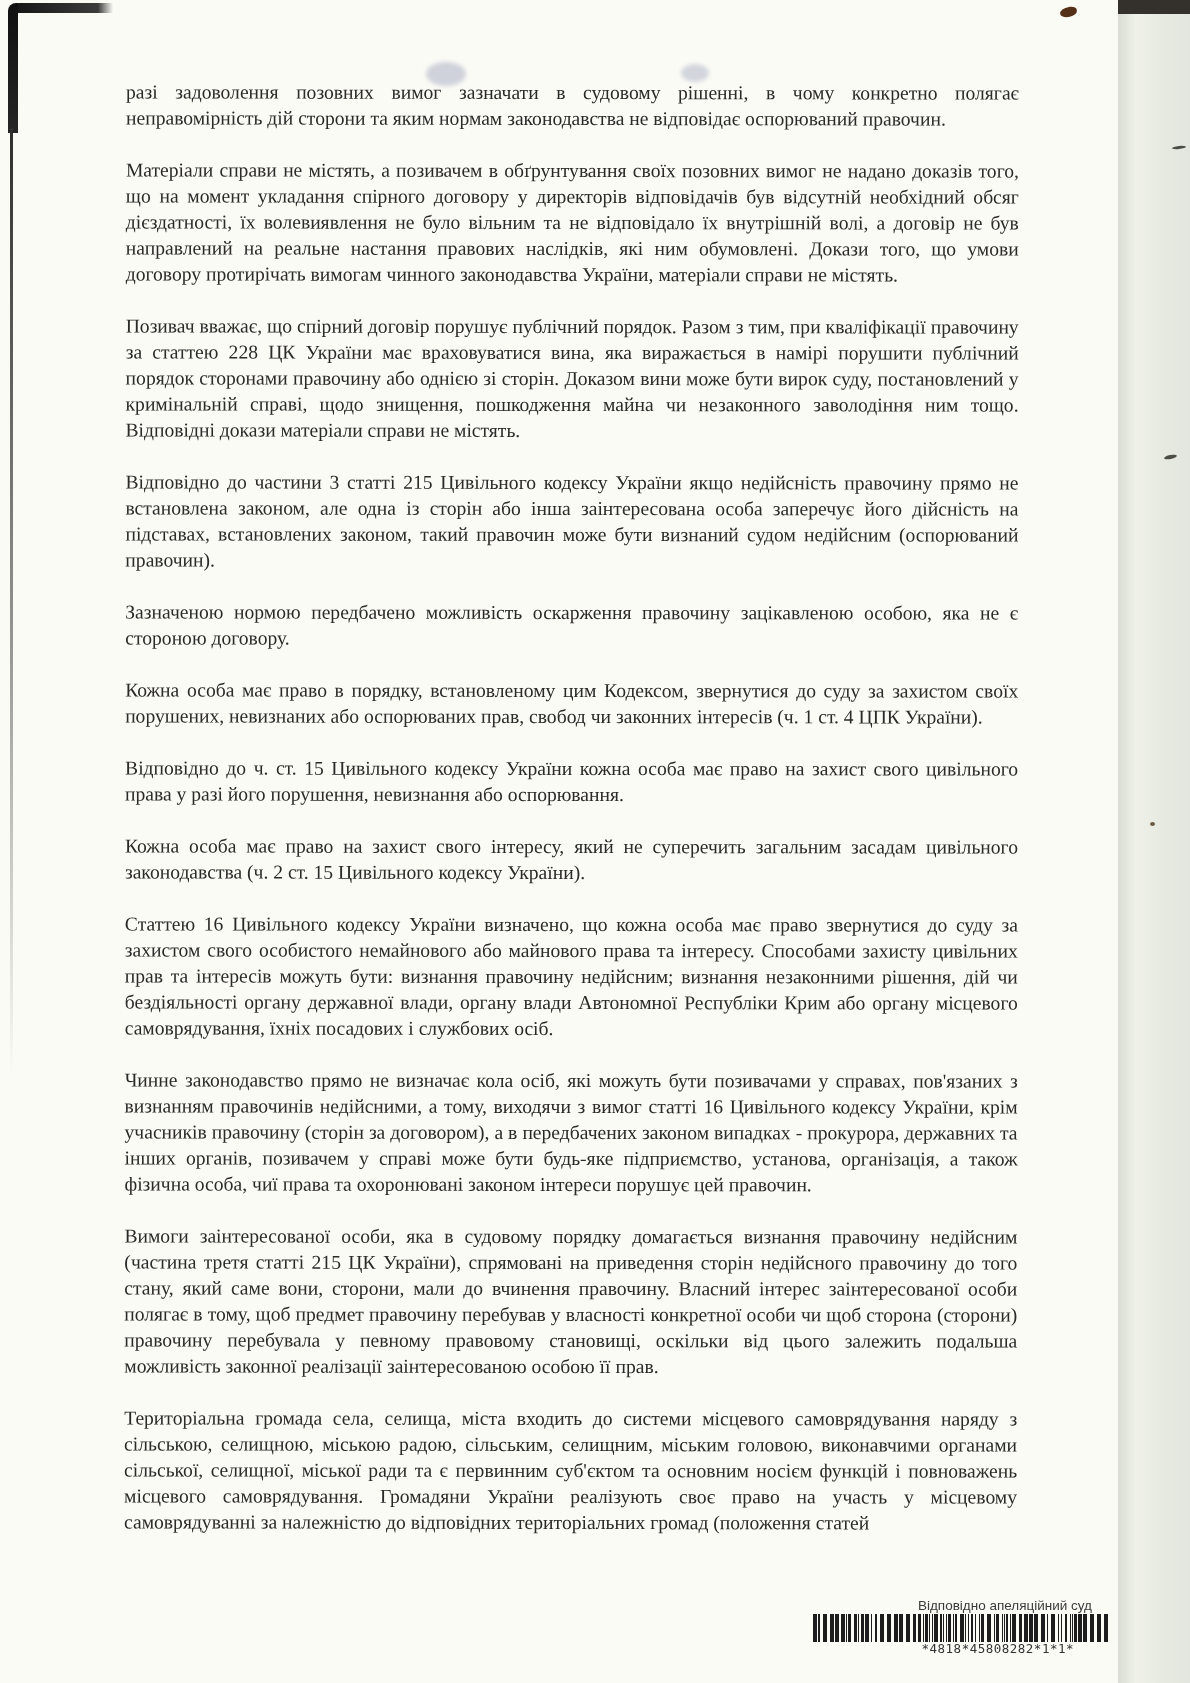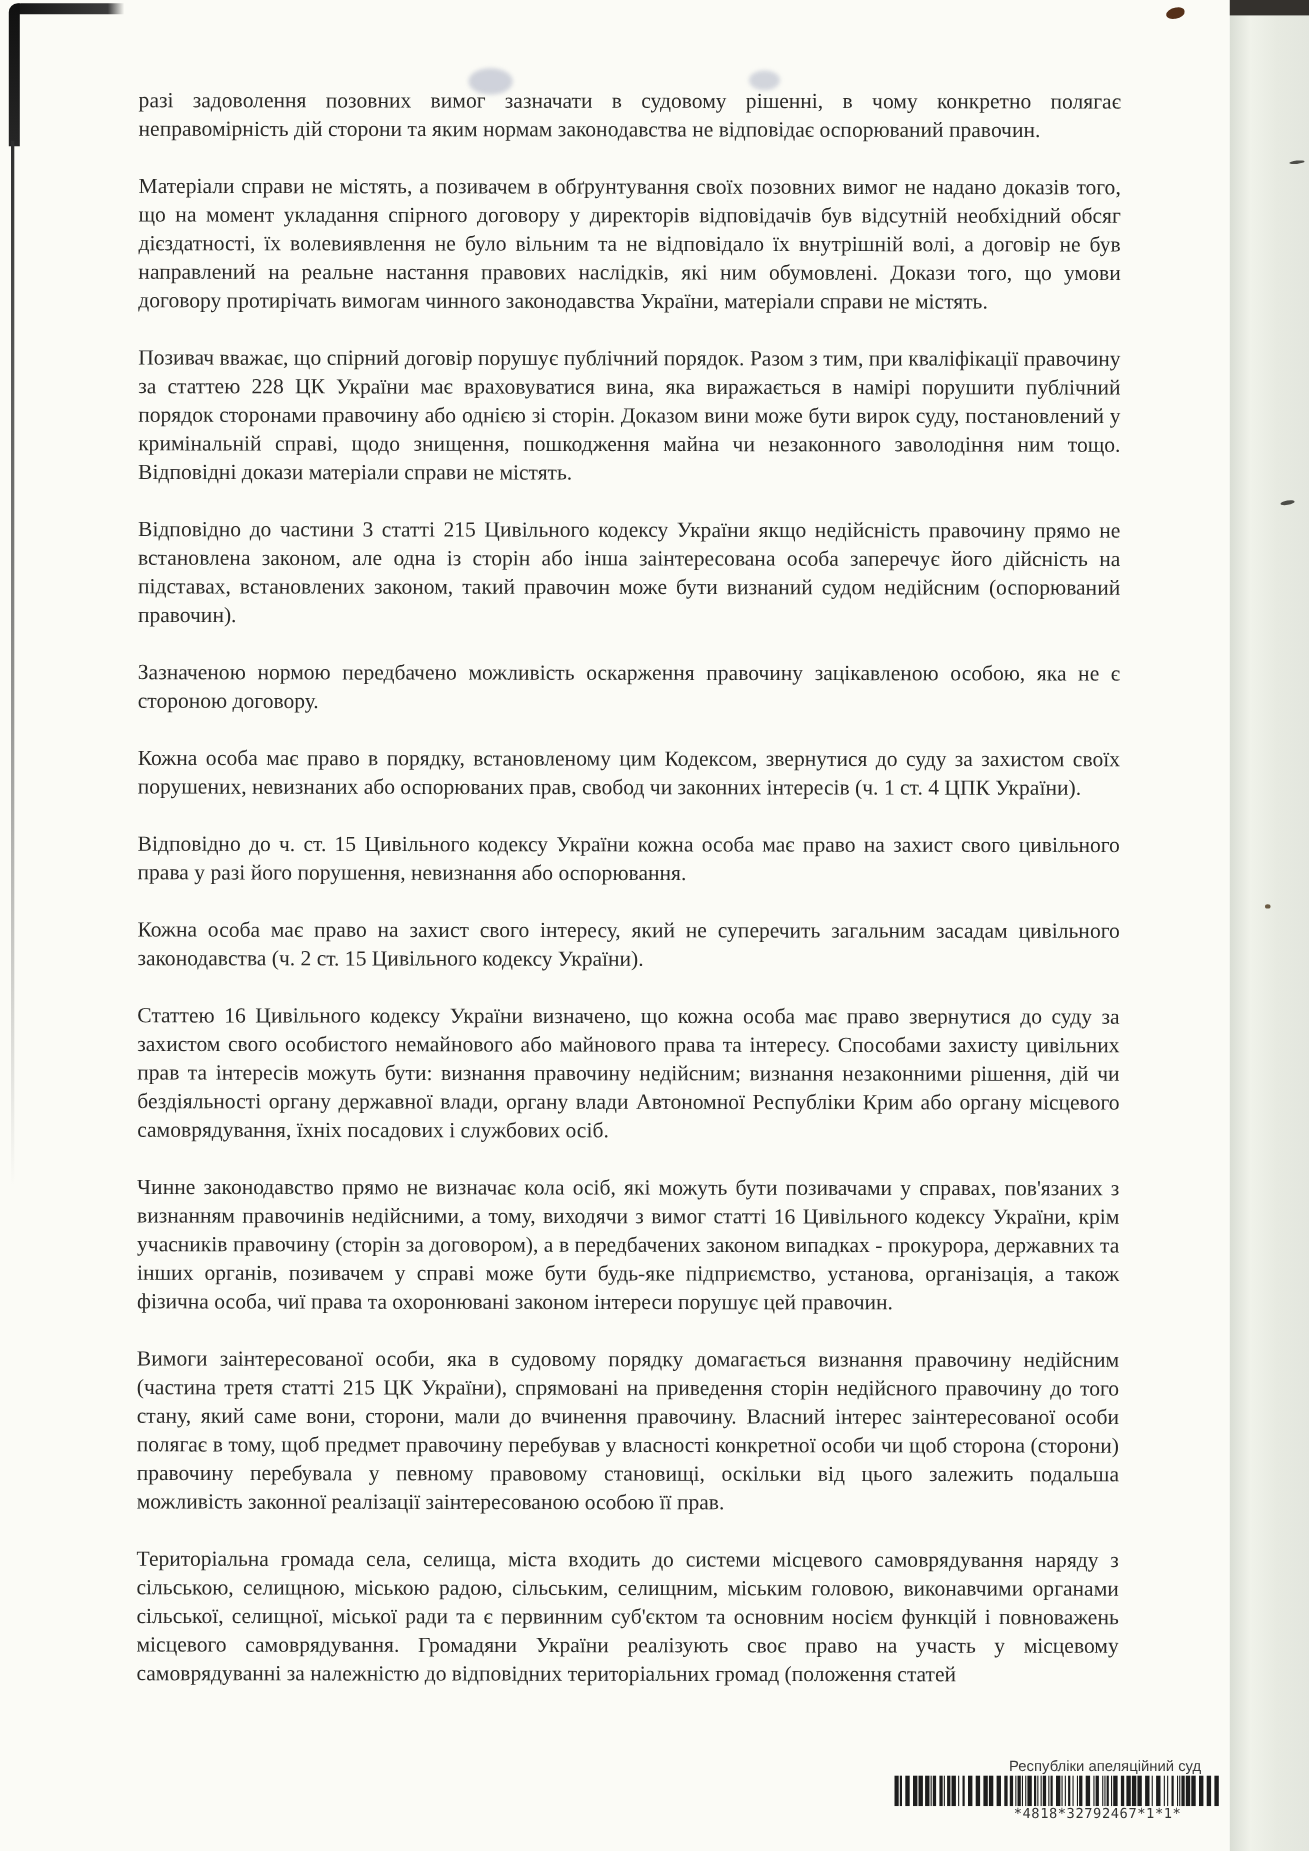--- a/index.html
+++ b/index.html
@@ -161,23 +161,23 @@
     <p>Кожна особа має право в порядку, встановленому цим Кодексом, звернутися до суду за захистом своїх порушених, невизнаних або оспорюваних прав, свобод чи законних інтересів (ч. 1  ст. 4 ЦПК України).</p>
     <p>Відповідно до ч. ст. 15 Цивільного кодексу України кожна особа має право на захист свого цивільного права у разі його порушення, невизнання або оспорювання.</p>
     <p>Кожна особа має право на захист свого інтересу, який не суперечить загальним засадам цивільного законодавства (ч. 2 ст. 15 Цивільного кодексу України).</p>
     <p>Статтею 16 Цивільного кодексу України визначено, що кожна особа має право звернутися до суду за захистом свого особистого немайнового або майнового права та інтересу. Способами захисту цивільних прав та інтересів можуть бути: визнання правочину недійсним; визнання незаконними рішення, дій чи бездіяльності органу державної влади, органу влади Автономної Республіки Крим або органу місцевого самоврядування, їхніх посадових і службових осіб.</p>
     <p>Чинне законодавство прямо не визначає кола осіб, які можуть бути позивачами у справах, пов'язаних з визнанням правочинів недійсними, а тому, виходячи з вимог статті 16 Цивільного кодексу України, крім учасників правочину (сторін за договором), а в передбачених законом випадках - прокурора, державних та інших органів, позивачем у справі може бути будь-яке підприємство, установа, організація, а також фізична особа, чиї права та охоронювані законом інтереси порушує цей правочин.</p>
     <p>Вимоги заінтересованої особи, яка в судовому порядку домагається визнання правочину недійсним (частина третя статті 215 ЦК України), спрямовані на приведення сторін недійсного правочину до того стану, який саме вони, сторони, мали до вчинення правочину. Власний інтерес заінтересованої особи полягає в тому, щоб предмет правочину перебував у власності конкретної особи чи щоб сторона (сторони) правочину перебувала у певному правовому становищі, оскільки від цього залежить подальша можливість законної реалізації заінтересованою особою її прав.</p>
     <p>Територіальна громада села, селища, міста входить до системи  місцевого самоврядування наряду з сільською, селищною, міською радою, сільським, селищним, міським головою, виконавчими органами сільської, селищної, міської ради та є  первинним суб'єктом та основним носієм функцій і повноважень місцевого самоврядування. Громадяни України реалізують своє право на участь у місцевому самоврядуванні за належністю до відповідних територіальних громад (положення статей</p>
   </div>
 
   <div class="barcode-block">
-    <div class="barcode-title">Республіки апеляційний суд</div>
+    <div class="barcode-title">Відповідно апеляційний суд</div>
     <div class="barcode-bars"><i style="width:4px;margin-right:1px"></i><i style="width:2px;margin-right:3px"></i><i style="width:4px;margin-right:3px"></i><i style="width:4px;margin-right:1px"></i><i style="width:4px;margin-right:2px"></i><i style="width:4px;margin-right:1px"></i><i style="width:1px;margin-right:1px"></i><i style="width:3px;margin-right:3px"></i><i style="width:3px;margin-right:1px"></i><i style="width:1px;margin-right:2px"></i><i style="width:3px;margin-right:1px"></i><i style="width:4px;margin-right:2px"></i><i style="width:1px;margin-right:3px"></i><i style="width:2px;margin-right:3px"></i><i style="width:4px;margin-right:3px"></i><i style="width:4px;margin-right:3px"></i><i style="width:4px;margin-right:1px"></i><i style="width:4px;margin-right:3px"></i><i style="width:4px;margin-right:3px"></i><i style="width:3px;margin-right:2px"></i><i style="width:3px;margin-right:2px"></i><i style="width:1px;margin-right:1px"></i><i style="width:3px;margin-right:1px"></i><i style="width:1px;margin-right:2px"></i><i style="width:1px;margin-right:1px"></i><i style="width:4px;margin-right:2px"></i><i style="width:2px;margin-right:1px"></i><i style="width:1px;margin-right:2px"></i><i style="width:1px;margin-right:1px"></i><i style="width:3px;margin-right:2px"></i><i style="width:1px;margin-right:1px"></i><i style="width:2px;margin-right:3px"></i><i style="width:4px;margin-right:1px"></i><i style="width:1px;margin-right:2px"></i><i style="width:1px;margin-right:2px"></i><i style="width:2px;margin-right:2px"></i><i style="width:1px;margin-right:3px"></i><i style="width:1px;margin-right:1px"></i><i style="width:3px;margin-right:3px"></i><i style="width:4px;margin-right:3px"></i><i style="width:1px;margin-right:1px"></i><i style="width:3px;margin-right:3px"></i><i style="width:1px;margin-right:1px"></i><i style="width:1px;margin-right:1px"></i><i style="width:2px;margin-right:2px"></i><i style="width:1px;margin-right:1px"></i><i style="width:4px;margin-right:3px"></i><i style="width:3px;margin-right:2px"></i><i style="width:4px;margin-right:1px"></i><i style="width:4px;margin-right:1px"></i><i style="width:4px;margin-right:3px"></i><i style="width:4px;margin-right:2px"></i><i style="width:1px;margin-right:3px"></i><i style="width:4px;margin-right:3px"></i><i style="width:1px;margin-right:2px"></i><i style="width:1px;margin-right:3px"></i><i style="width:2px;margin-right:3px"></i><i style="width:1px;margin-right:1px"></i><i style="width:1px;margin-right:1px"></i><i style="width:3px;margin-right:1px"></i><i style="width:4px;margin-right:1px"></i><i style="width:4px;margin-right:3px"></i><i style="width:4px;margin-right:3px"></i><i style="width:4px;margin-right:3px"></i><i style="width:4px;margin-right:1px"></i></div>
-    <div class="barcode-number">*4818*32792467*1*1*</div>
+    <div class="barcode-number">*4818*45808282*1*1*</div>
   </div>
 
 </div>
 
 <div class="side-strip">
   <div class="side-strip-top"></div>
 </div>
 <div class="strip-speck-1"></div>
 <div class="strip-speck-2"></div>
 <div class="strip-speck-3"></div>

